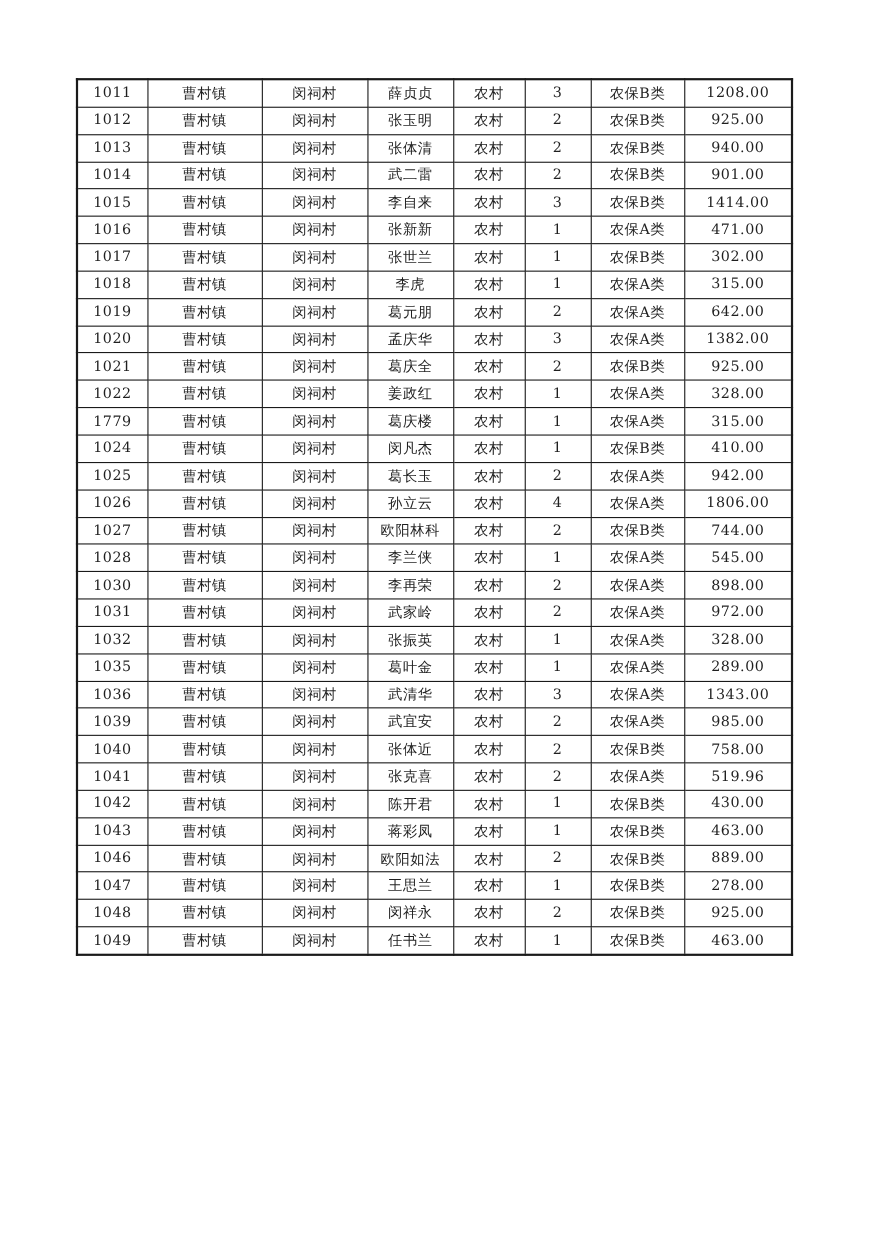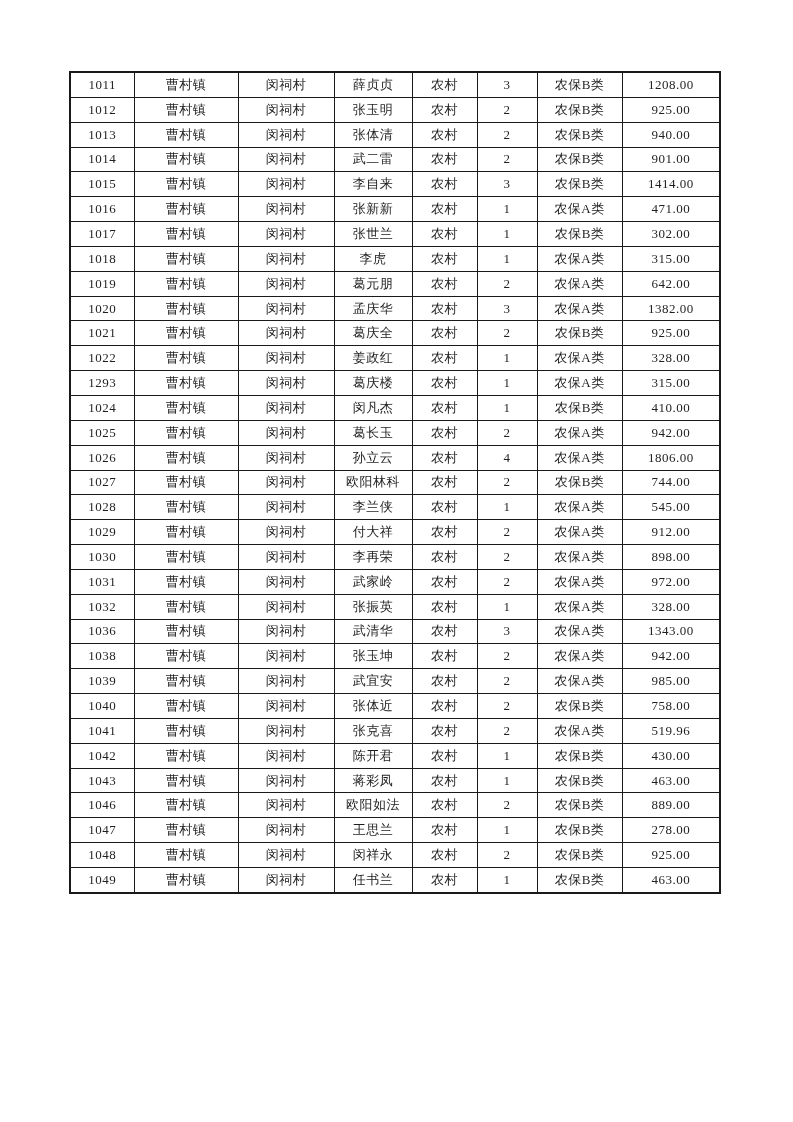--- a/index.html
+++ b/index.html
@@ -16,21 +16,20 @@
     font-family: "DejaVu Serif", "Liberation Serif", serif;
   }
   .roster-table {
     position: absolute;
     left: 69px;
     top: 71px;
     width: 651px;
     border-collapse: collapse;
     table-layout: fixed;
     border: 2px solid #1a1a1a;
-    font-family: Liberation Serif, serif;
   }
   .roster-table td {
     border: 1px solid #1a1a1a;
     height: 23.85px;
     padding: 0;
     text-align: center;
     vertical-align: middle;
     font-size: 13px;
     color: #1f1f1f;
     letter-spacing: 0.5px;
@@ -176,21 +175,21 @@
           <td>1022</td>
           <td>曹村镇</td>
           <td>闵祠村</td>
           <td>姜政红</td>
           <td>农村</td>
           <td>1</td>
           <td>农保A类</td>
           <td>328.00</td>
         </tr>
         <tr>
-          <td>1293</td>
+          <td>1779</td>
           <td>曹村镇</td>
           <td>闵祠村</td>
           <td>葛庆楼</td>
           <td>农村</td>
           <td>1</td>
           <td>农保A类</td>
           <td>315.00</td>
         </tr>
         <tr>
           <td>1024</td>
@@ -236,30 +235,20 @@
           <td>1028</td>
           <td>曹村镇</td>
           <td>闵祠村</td>
           <td>李兰侠</td>
           <td>农村</td>
           <td>1</td>
           <td>农保A类</td>
           <td>545.00</td>
         </tr>
         <tr>
-          <td>1029</td>
-          <td>曹村镇</td>
-          <td>闵祠村</td>
-          <td>付大祥</td>
-          <td>农村</td>
-          <td>2</td>
-          <td>农保A类</td>
-          <td>912.00</td>
-        </tr>
-        <tr>
           <td>1030</td>
           <td>曹村镇</td>
           <td>闵祠村</td>
           <td>李再荣</td>
           <td>农村</td>
           <td>2</td>
           <td>农保A类</td>
           <td>898.00</td>
         </tr>
         <tr>
@@ -276,38 +265,38 @@
           <td>1032</td>
           <td>曹村镇</td>
           <td>闵祠村</td>
           <td>张振英</td>
           <td>农村</td>
           <td>1</td>
           <td>农保A类</td>
           <td>328.00</td>
         </tr>
         <tr>
+          <td>1035</td>
+          <td>曹村镇</td>
+          <td>闵祠村</td>
+          <td>葛叶金</td>
+          <td>农村</td>
+          <td>1</td>
+          <td>农保A类</td>
+          <td>289.00</td>
+        </tr>
+        <tr>
           <td>1036</td>
           <td>曹村镇</td>
           <td>闵祠村</td>
           <td>武清华</td>
           <td>农村</td>
           <td>3</td>
           <td>农保A类</td>
           <td>1343.00</td>
-        </tr>
-        <tr>
-          <td>1038</td>
-          <td>曹村镇</td>
-          <td>闵祠村</td>
-          <td>张玉坤</td>
-          <td>农村</td>
-          <td>2</td>
-          <td>农保A类</td>
-          <td>942.00</td>
         </tr>
         <tr>
           <td>1039</td>
           <td>曹村镇</td>
           <td>闵祠村</td>
           <td>武宜安</td>
           <td>农村</td>
           <td>2</td>
           <td>农保A类</td>
           <td>985.00</td>

